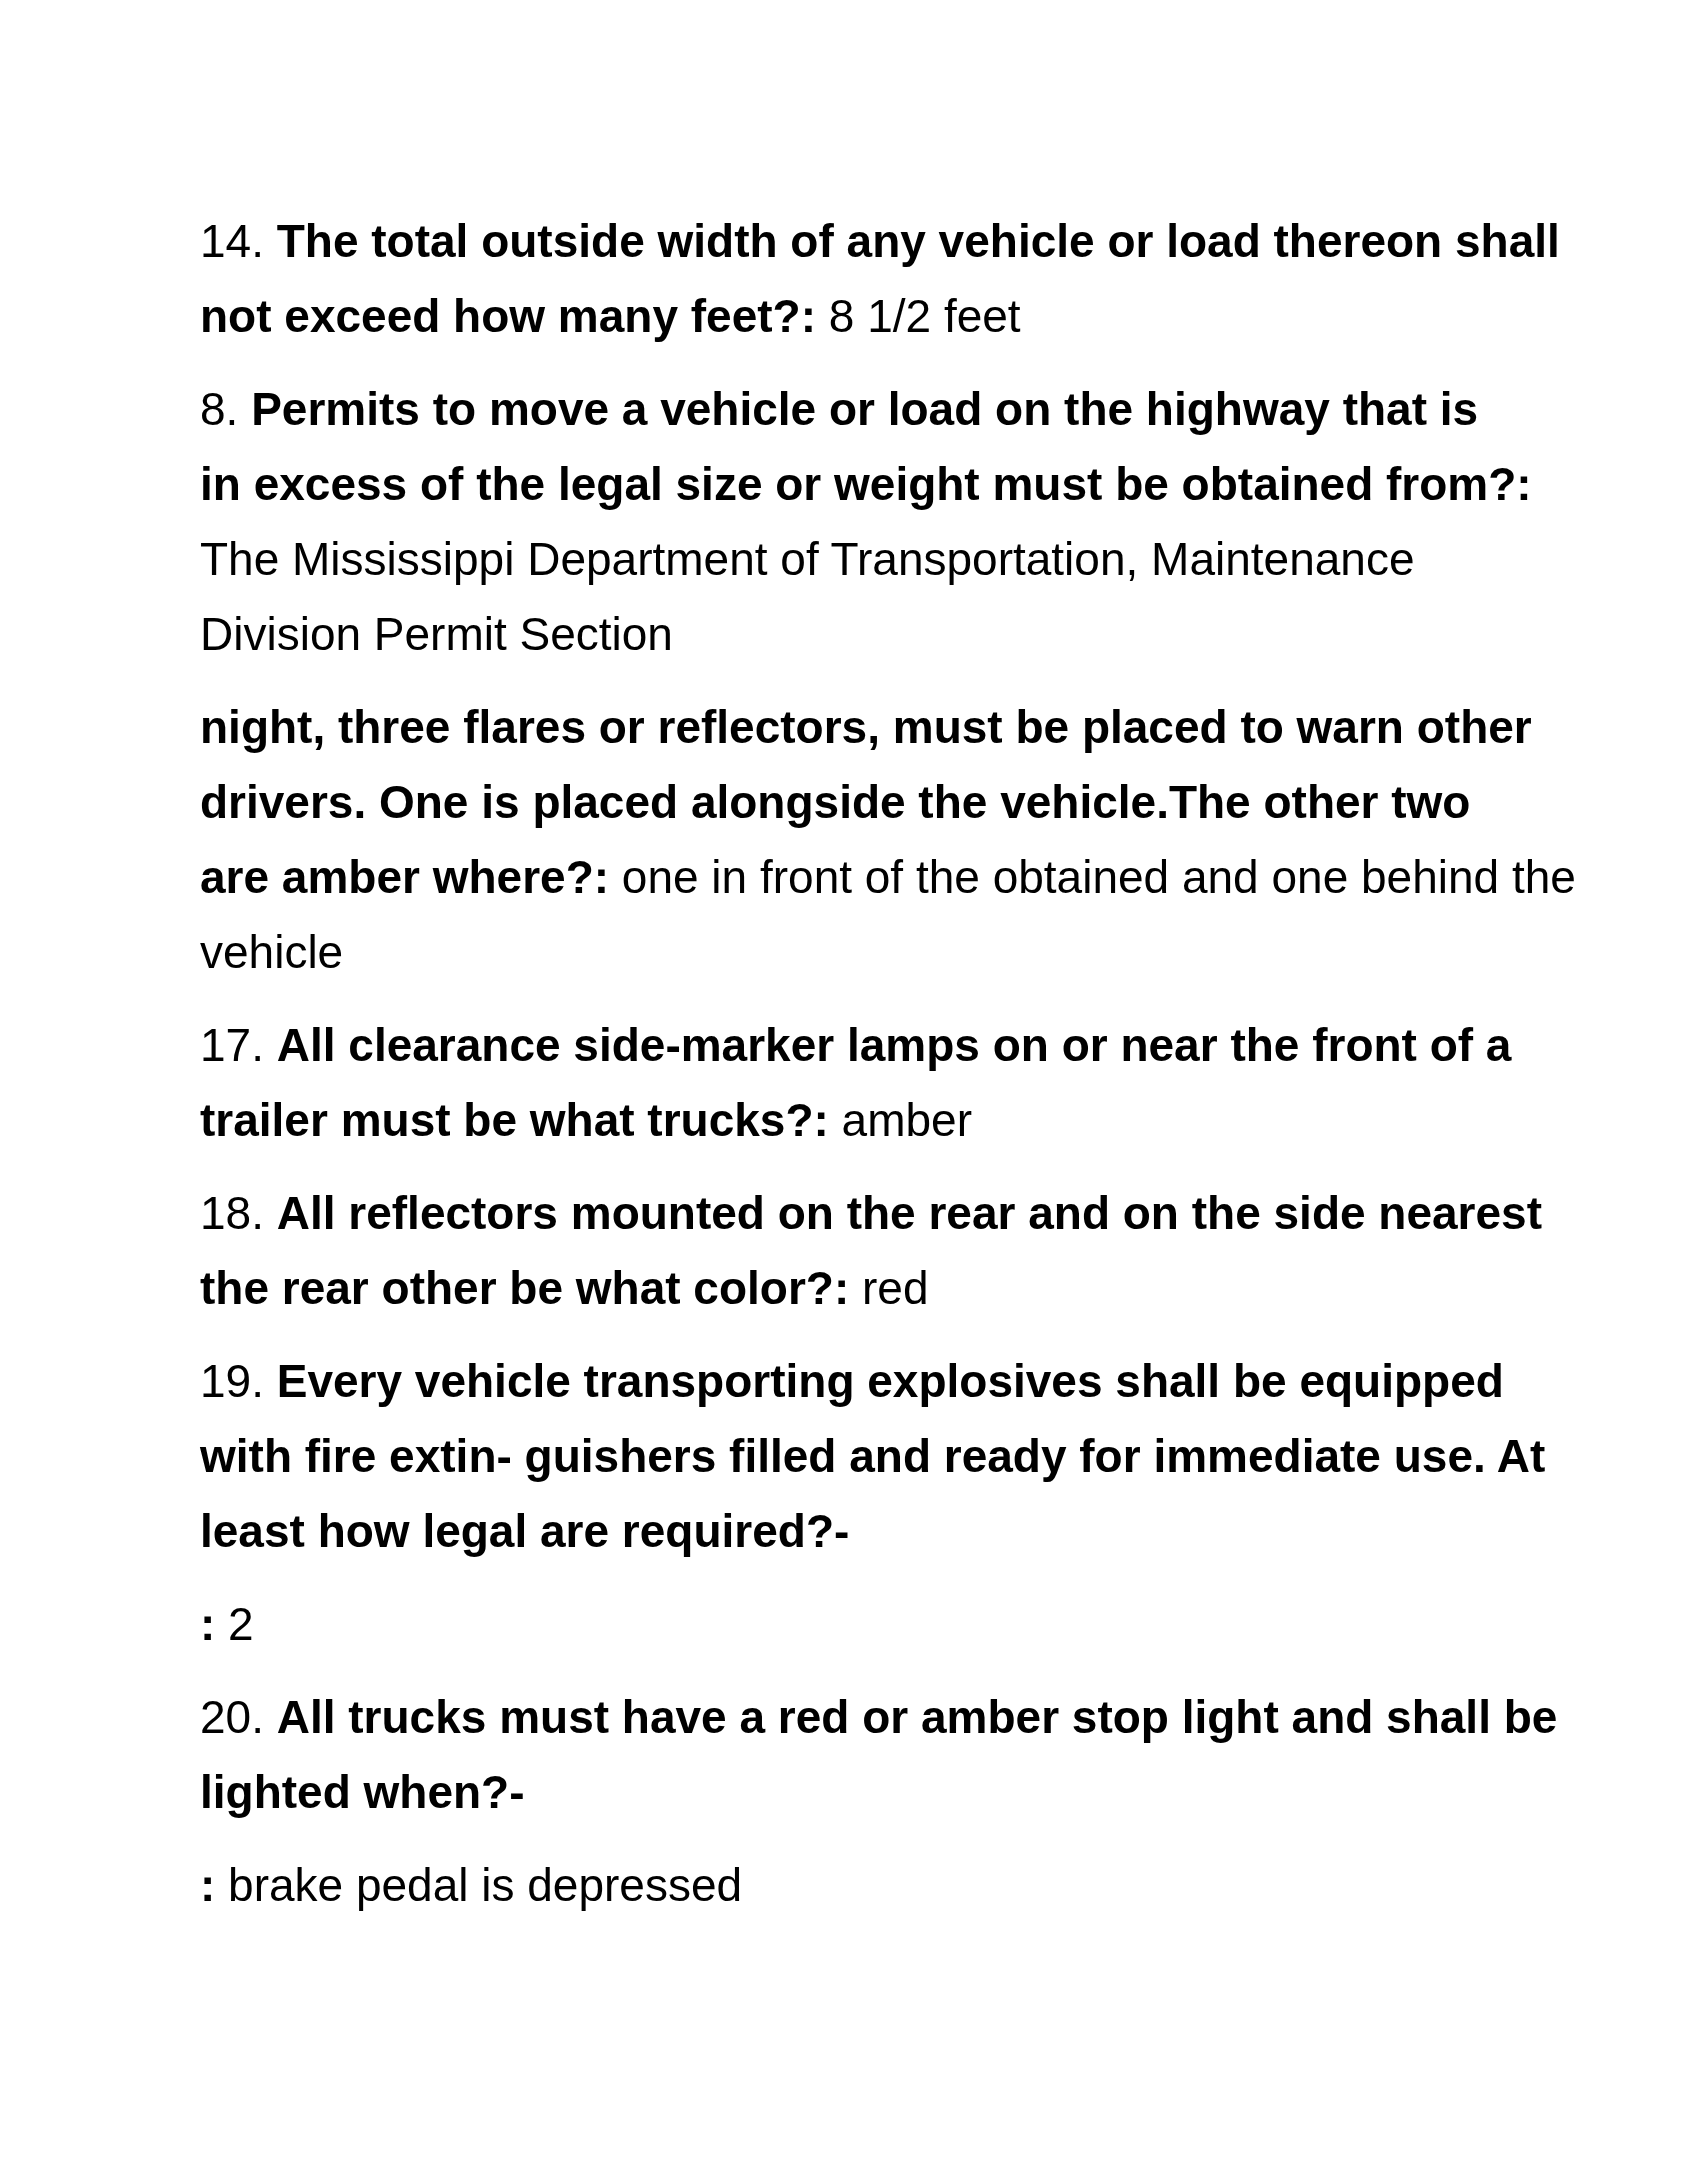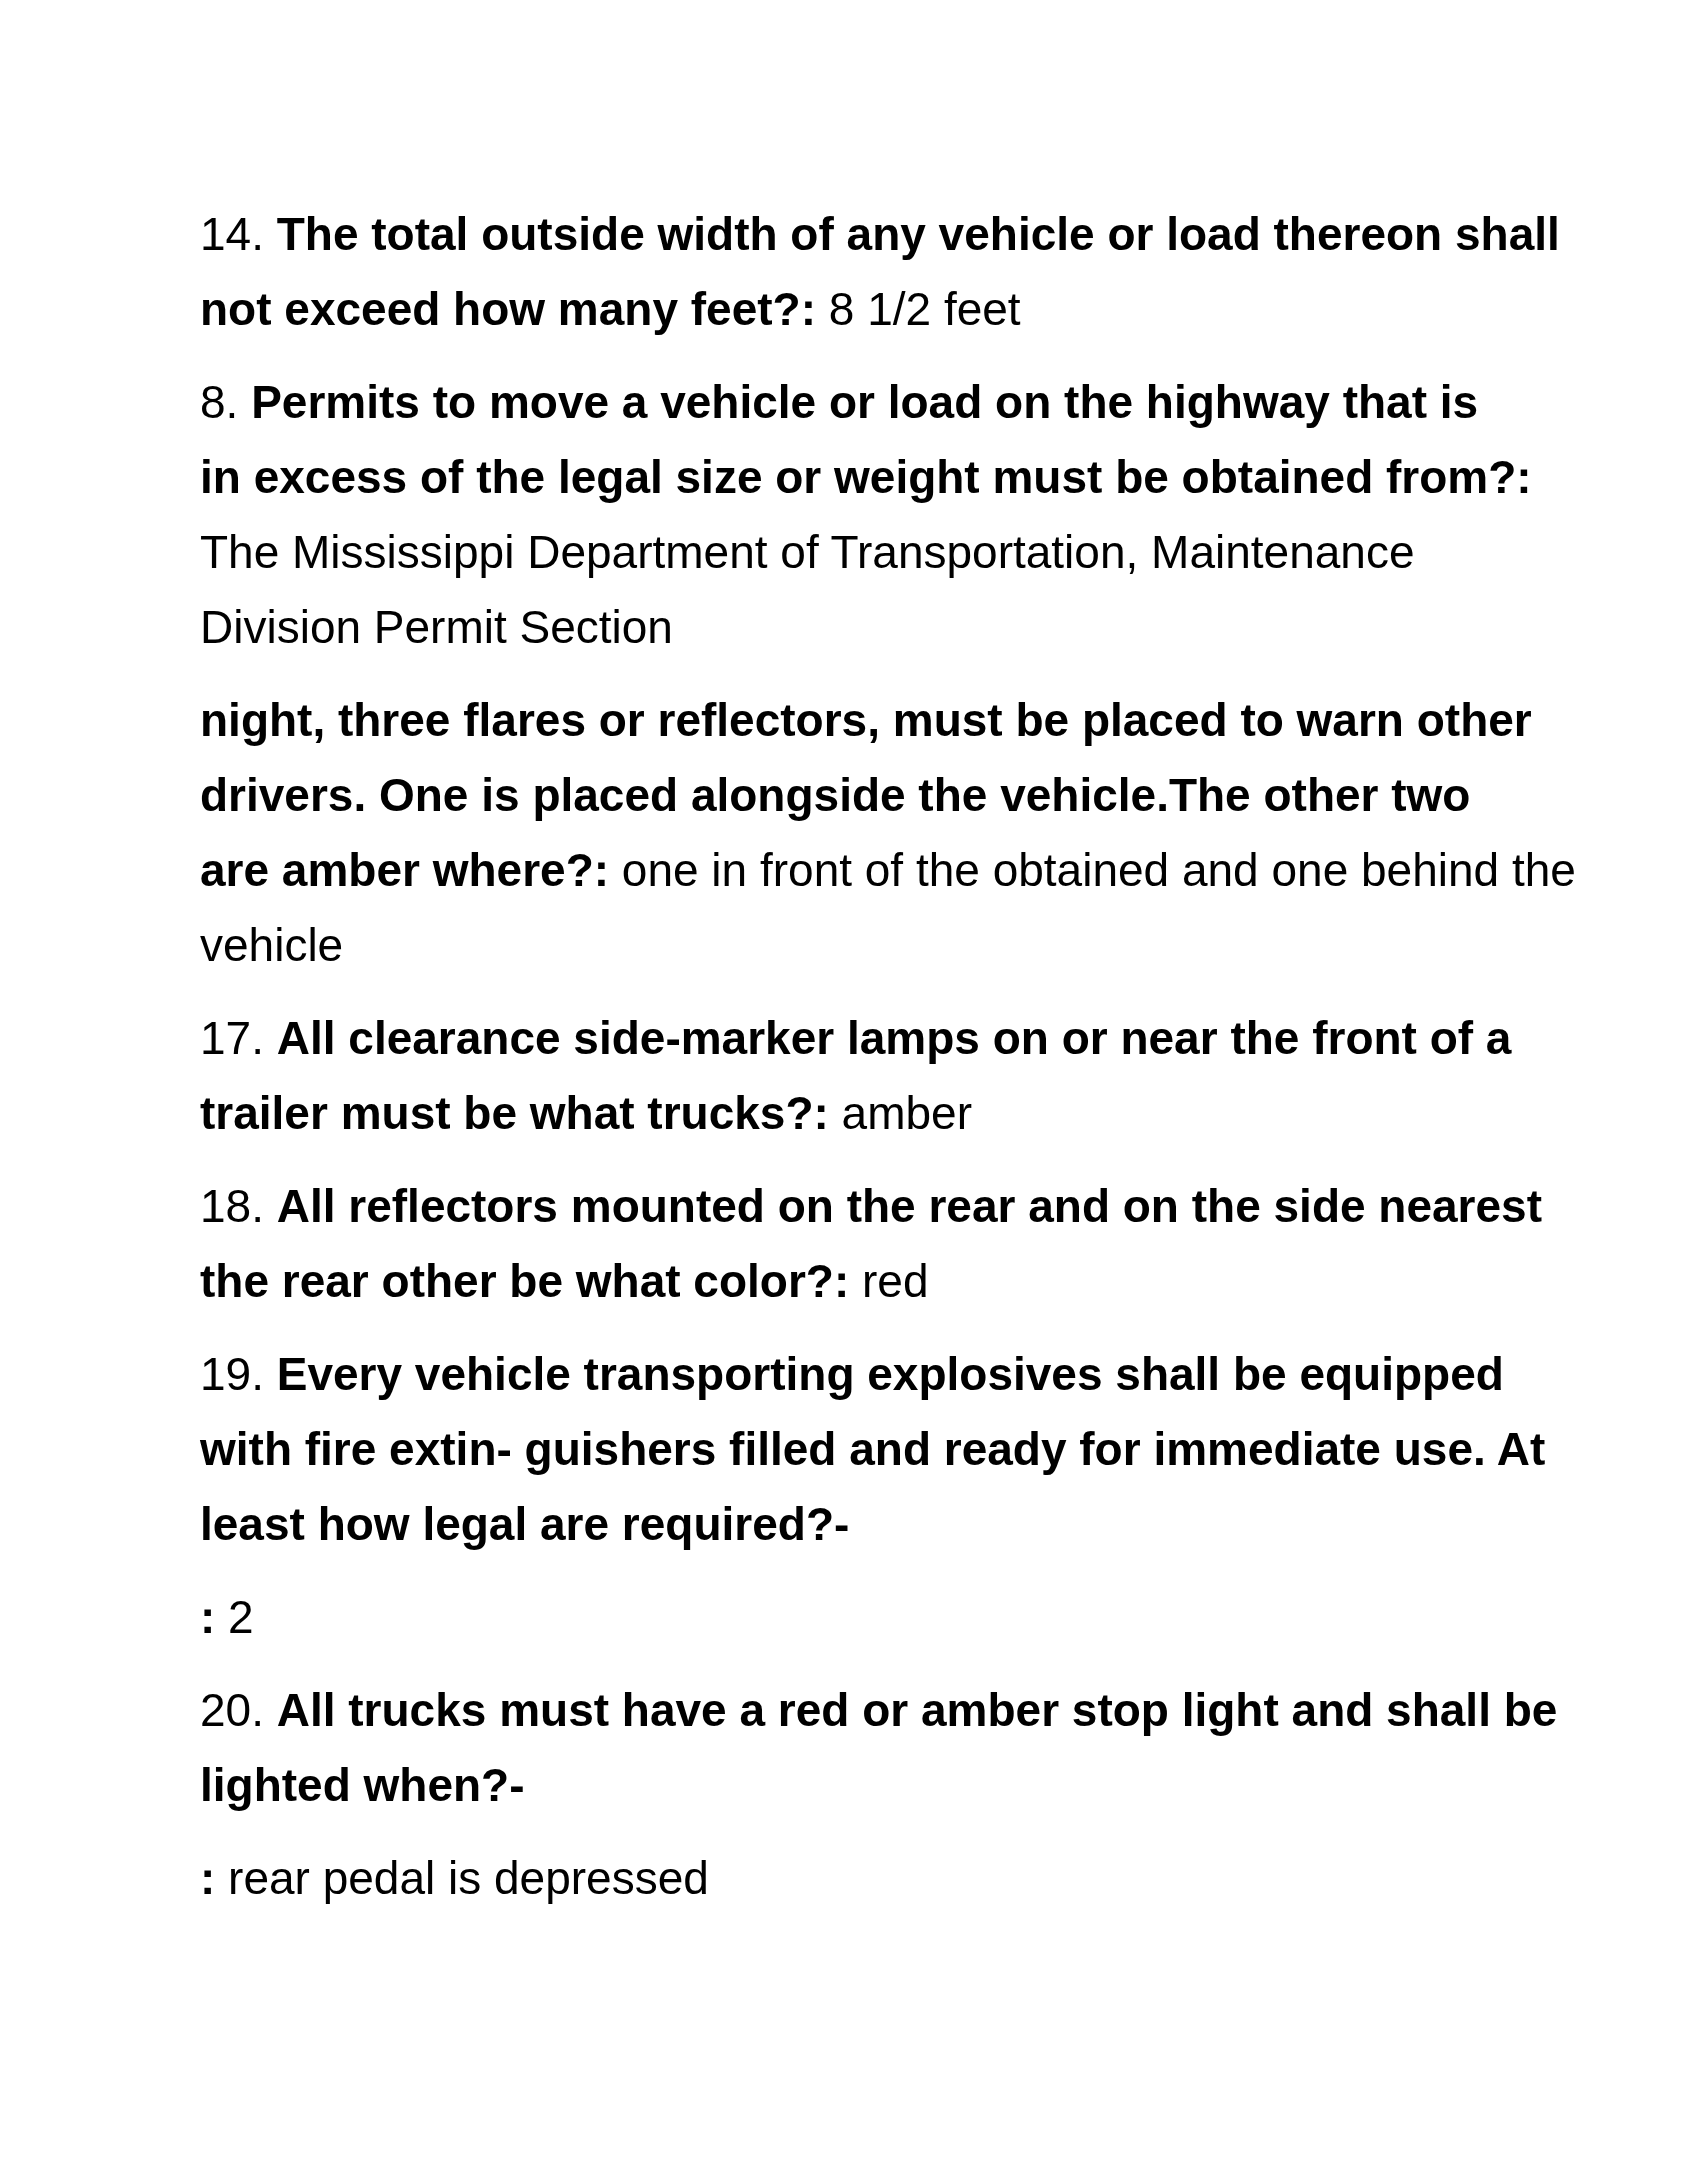--- a/index.html
+++ b/index.html
@@ -11,21 +11,21 @@
     width: 1683px;
     height: 2178px;
     position: relative;
     overflow: hidden;
     font-family: "Liberation Sans", sans-serif;
     color: #000000;
   }
   .page {
     position: absolute;
     left: 200px;
-    top: 197px;
+    top: 204px;
     width: 1307px;
   }
   .para {
     margin: 0 0 18px 0;
     font-size: 46px;
     line-height: 75px;
   }
   .line {
     display: block;
     white-space: nowrap;
@@ -75,17 +75,17 @@
   </p>
   <p class="para">
     <span class="line"><span class="b">:</span> <span class="n">2</span></span>
   </p>
 
   <p class="para">
     <span class="line"><span class="n">20.</span> <span class="b">All trucks must have a red or amber stop light and shall be</span></span>
     <span class="line"><span class="b">lighted when?-</span></span>
   </p>
   <p class="para">
-    <span class="line"><span class="b">:</span> <span class="n">rear pedal is depressed</span></span>
+    <span class="line"><span class="b">:</span> <span class="n">brake pedal is depressed</span></span>
   </p>
 
 </div>
 
 
 </body></html>

